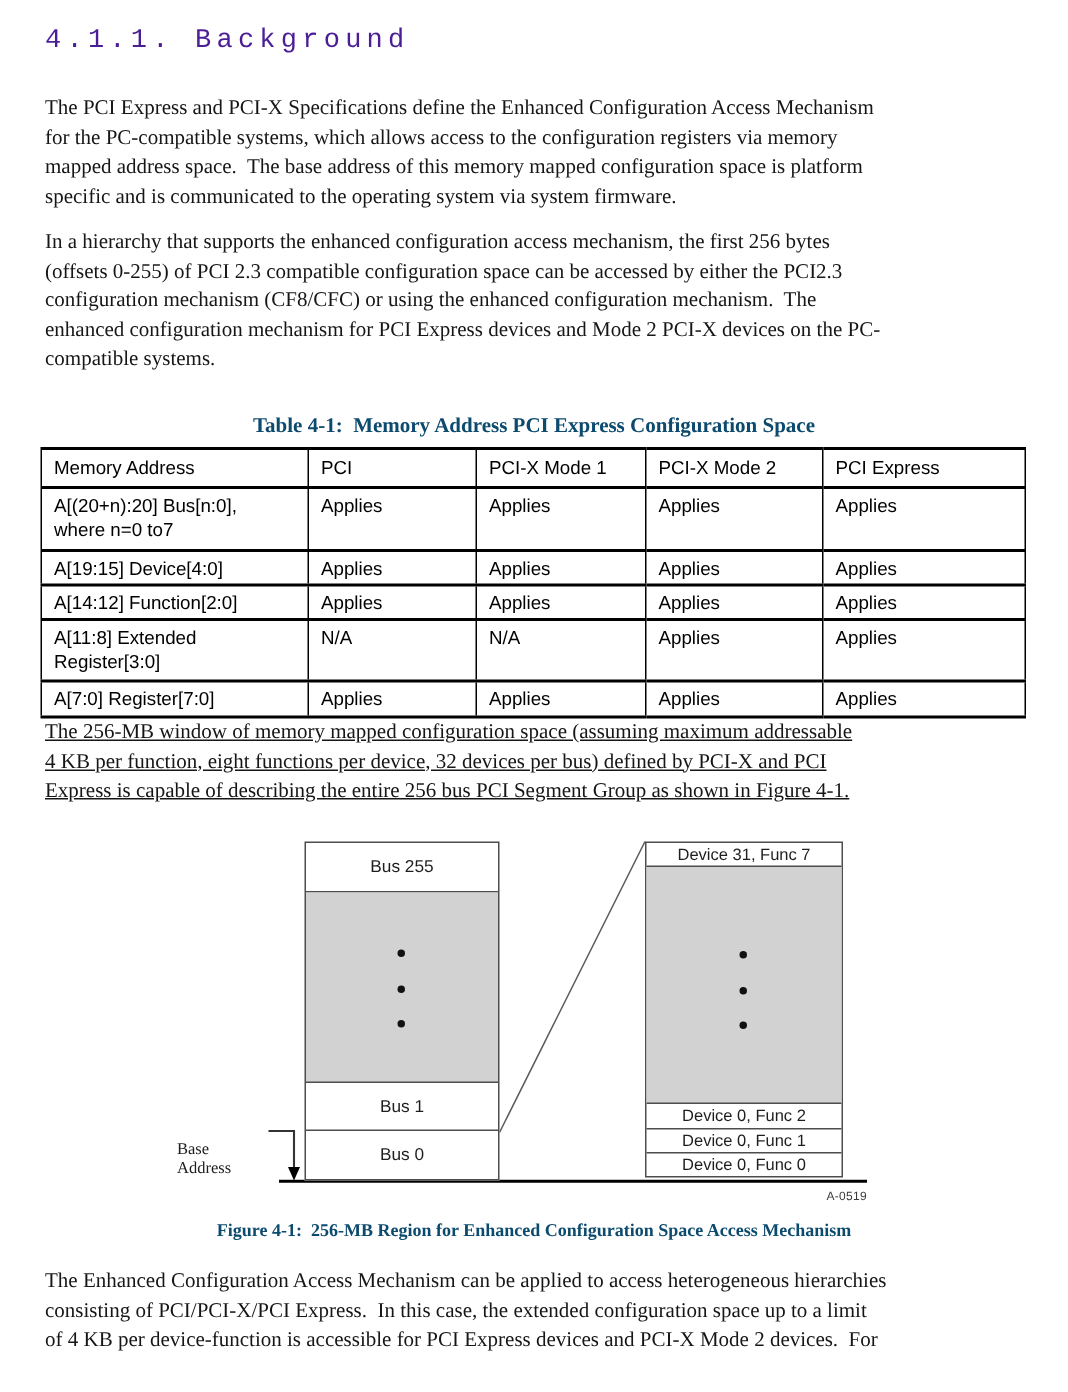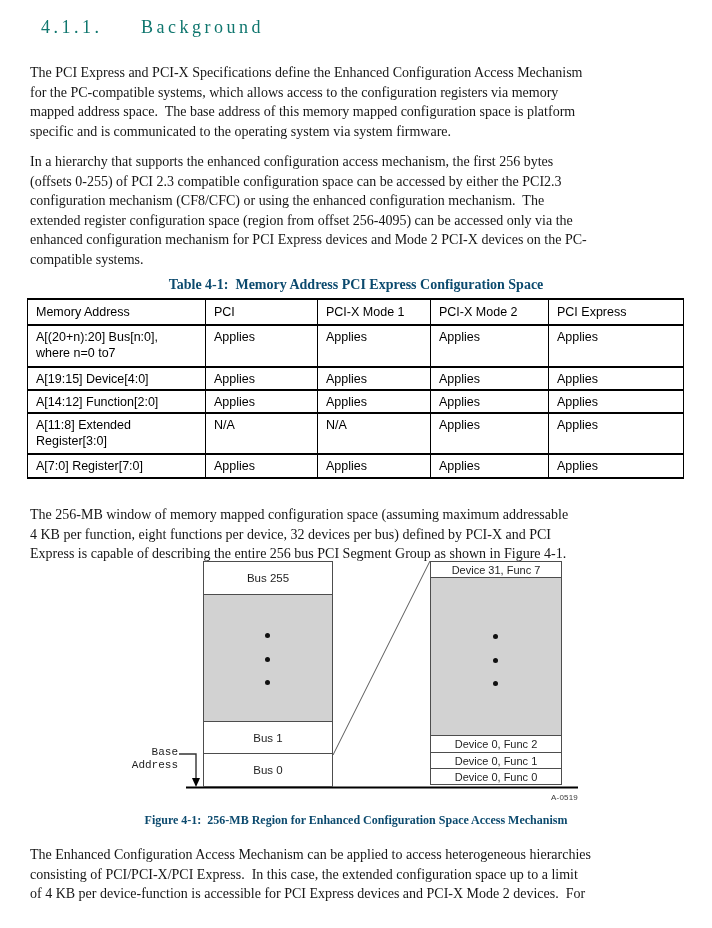--- a/index.html
+++ b/index.html
@@ -4,22 +4,22 @@
 <style>
   html,body { margin:0; padding:0; background:#ffffff; }
   .page {
     position:relative; width:712px; height:928px; background:#ffffff;
     font-family:"Liberation Serif", serif; color:#161616; overflow:hidden;
   }
   .abs { position:absolute; }
 
   
   .heading {
-    left:30px; top:17px; font-family:Liberation Serif, serif;
-    font-size:18px; letter-spacing:3.5px; color:#0f766e; white-space:pre;margin-left:11px;
+    left:30px; top:17px; font-family:Liberation Mono, monospace;
+    font-size:18px; letter-spacing:3.5px; color:#4c1d95; white-space:pre;
   }
   .heading .num { position:absolute; left:0; top:0; }
   .heading .ttl { position:absolute; left:100px; top:0; }
 
   
   .para { left:30px; }
   .pline { font-size:14px; line-height:19.5px; white-space:pre; }
 
   
   .caption {
@@ -48,22 +48,22 @@
   .stack { position:absolute; border:1px solid #4d4d4d; box-sizing:border-box; background:#fff; }
   .cell {
     box-sizing:border-box; display:flex; align-items:center; justify-content:center;
     font-family:"Liberation Sans", sans-serif; color:#1e1e1e;
   }
   .cell.bb { border-bottom:1px solid #4d4d4d; }
   .gray { background:#d2d2d2; }
   .dot { position:absolute; width:5px; height:5px; border-radius:50%; background:#111; }
   .svgart { position:absolute; left:0; top:0; pointer-events:none; }
   .base-label {
-    position:absolute; left:118px; top:198px; width:60px; text-align:right;
-    font-family:Liberation Mono, monospace; font-size:11px; line-height:13px; color:#1e1e1e;
+    position:absolute; left:118px; top:212px; width:60px; text-align:left;
+    font-family:Liberation Serif, serif; font-size:11px; line-height:13px; color:#1e1e1e;
   }
   .artcode {
     position:absolute; left:534px; top:245px; width:44px; text-align:right;
     font-family:"Liberation Sans", sans-serif; font-size:8px; letter-spacing:0.2px; color:#3a3a3a;
   }
 </style>
 </head>
 <body>
 
 <div class="page">
@@ -77,21 +77,20 @@
     <div class="pline">The PCI Express and PCI-X Specifications define the Enhanced Configuration Access Mechanism</div>
     <div class="pline">for the PC-compatible systems, which allows access to the configuration registers via memory</div>
     <div class="pline">mapped address space.  The base address of this memory mapped configuration space is platform</div>
     <div class="pline">specific and is communicated to the operating system via system firmware.</div>
   </div>
 
   <div class="abs para" style="top:152px;">
     <div class="pline">In a hierarchy that supports the enhanced configuration access mechanism, the first 256 bytes</div>
     <div class="pline">(offsets 0-255) of PCI 2.3 compatible configuration space can be accessed by either the PCI2.3</div>
     <div class="pline">configuration mechanism (CF8/CFC) or using the enhanced configuration mechanism.  The</div>
-    <div class="pline">extended register configuration space (region from offset 256-4095) can be accessed only via the</div>
     <div class="pline">enhanced configuration mechanism for PCI Express devices and Mode 2 PCI-X devices on the PC-</div>
     <div class="pline">compatible systems.</div>
   </div>
 
   <div class="abs caption" style="top:277px;">Table 4-1:  Memory Address PCI Express Configuration Space</div>
 
   <table class="spec">
     <colgroup>
       <col style="width:178px">
         <col style="width:112px">
@@ -140,21 +139,21 @@
     <tr class="h-std3">
       <td>A[7:0] Register[7:0]</td>
       <td>Applies</td>
       <td>Applies</td>
       <td>Applies</td>
       <td>Applies</td>
     </tr>
   </tbody>
     </table>
 
-  <div class="abs para" style="top:505px;">
+  <div class="abs para" style="top:479px;text-decoration:underline;">
     <div class="pline">The 256-MB window of memory mapped configuration space (assuming maximum addressable</div>
     <div class="pline">4 KB per function, eight functions per device, 32 devices per bus) defined by PCI-X and PCI</div>
     <div class="pline">Express is capable of describing the entire 256 bus PCI Segment Group as shown in Figure 4-1.</div>
   </div>
 
   <div class="abs figure">
 
     <svg class="svgart" width="712" height="262" viewBox="0 0 712 262">
       <line x1="333" y1="207" x2="430" y2="13" stroke="#5a5a5a" stroke-width="1"></line>
       <line x1="186" y1="239.5" x2="578" y2="239.5" stroke="#000000" stroke-width="2"></line>

